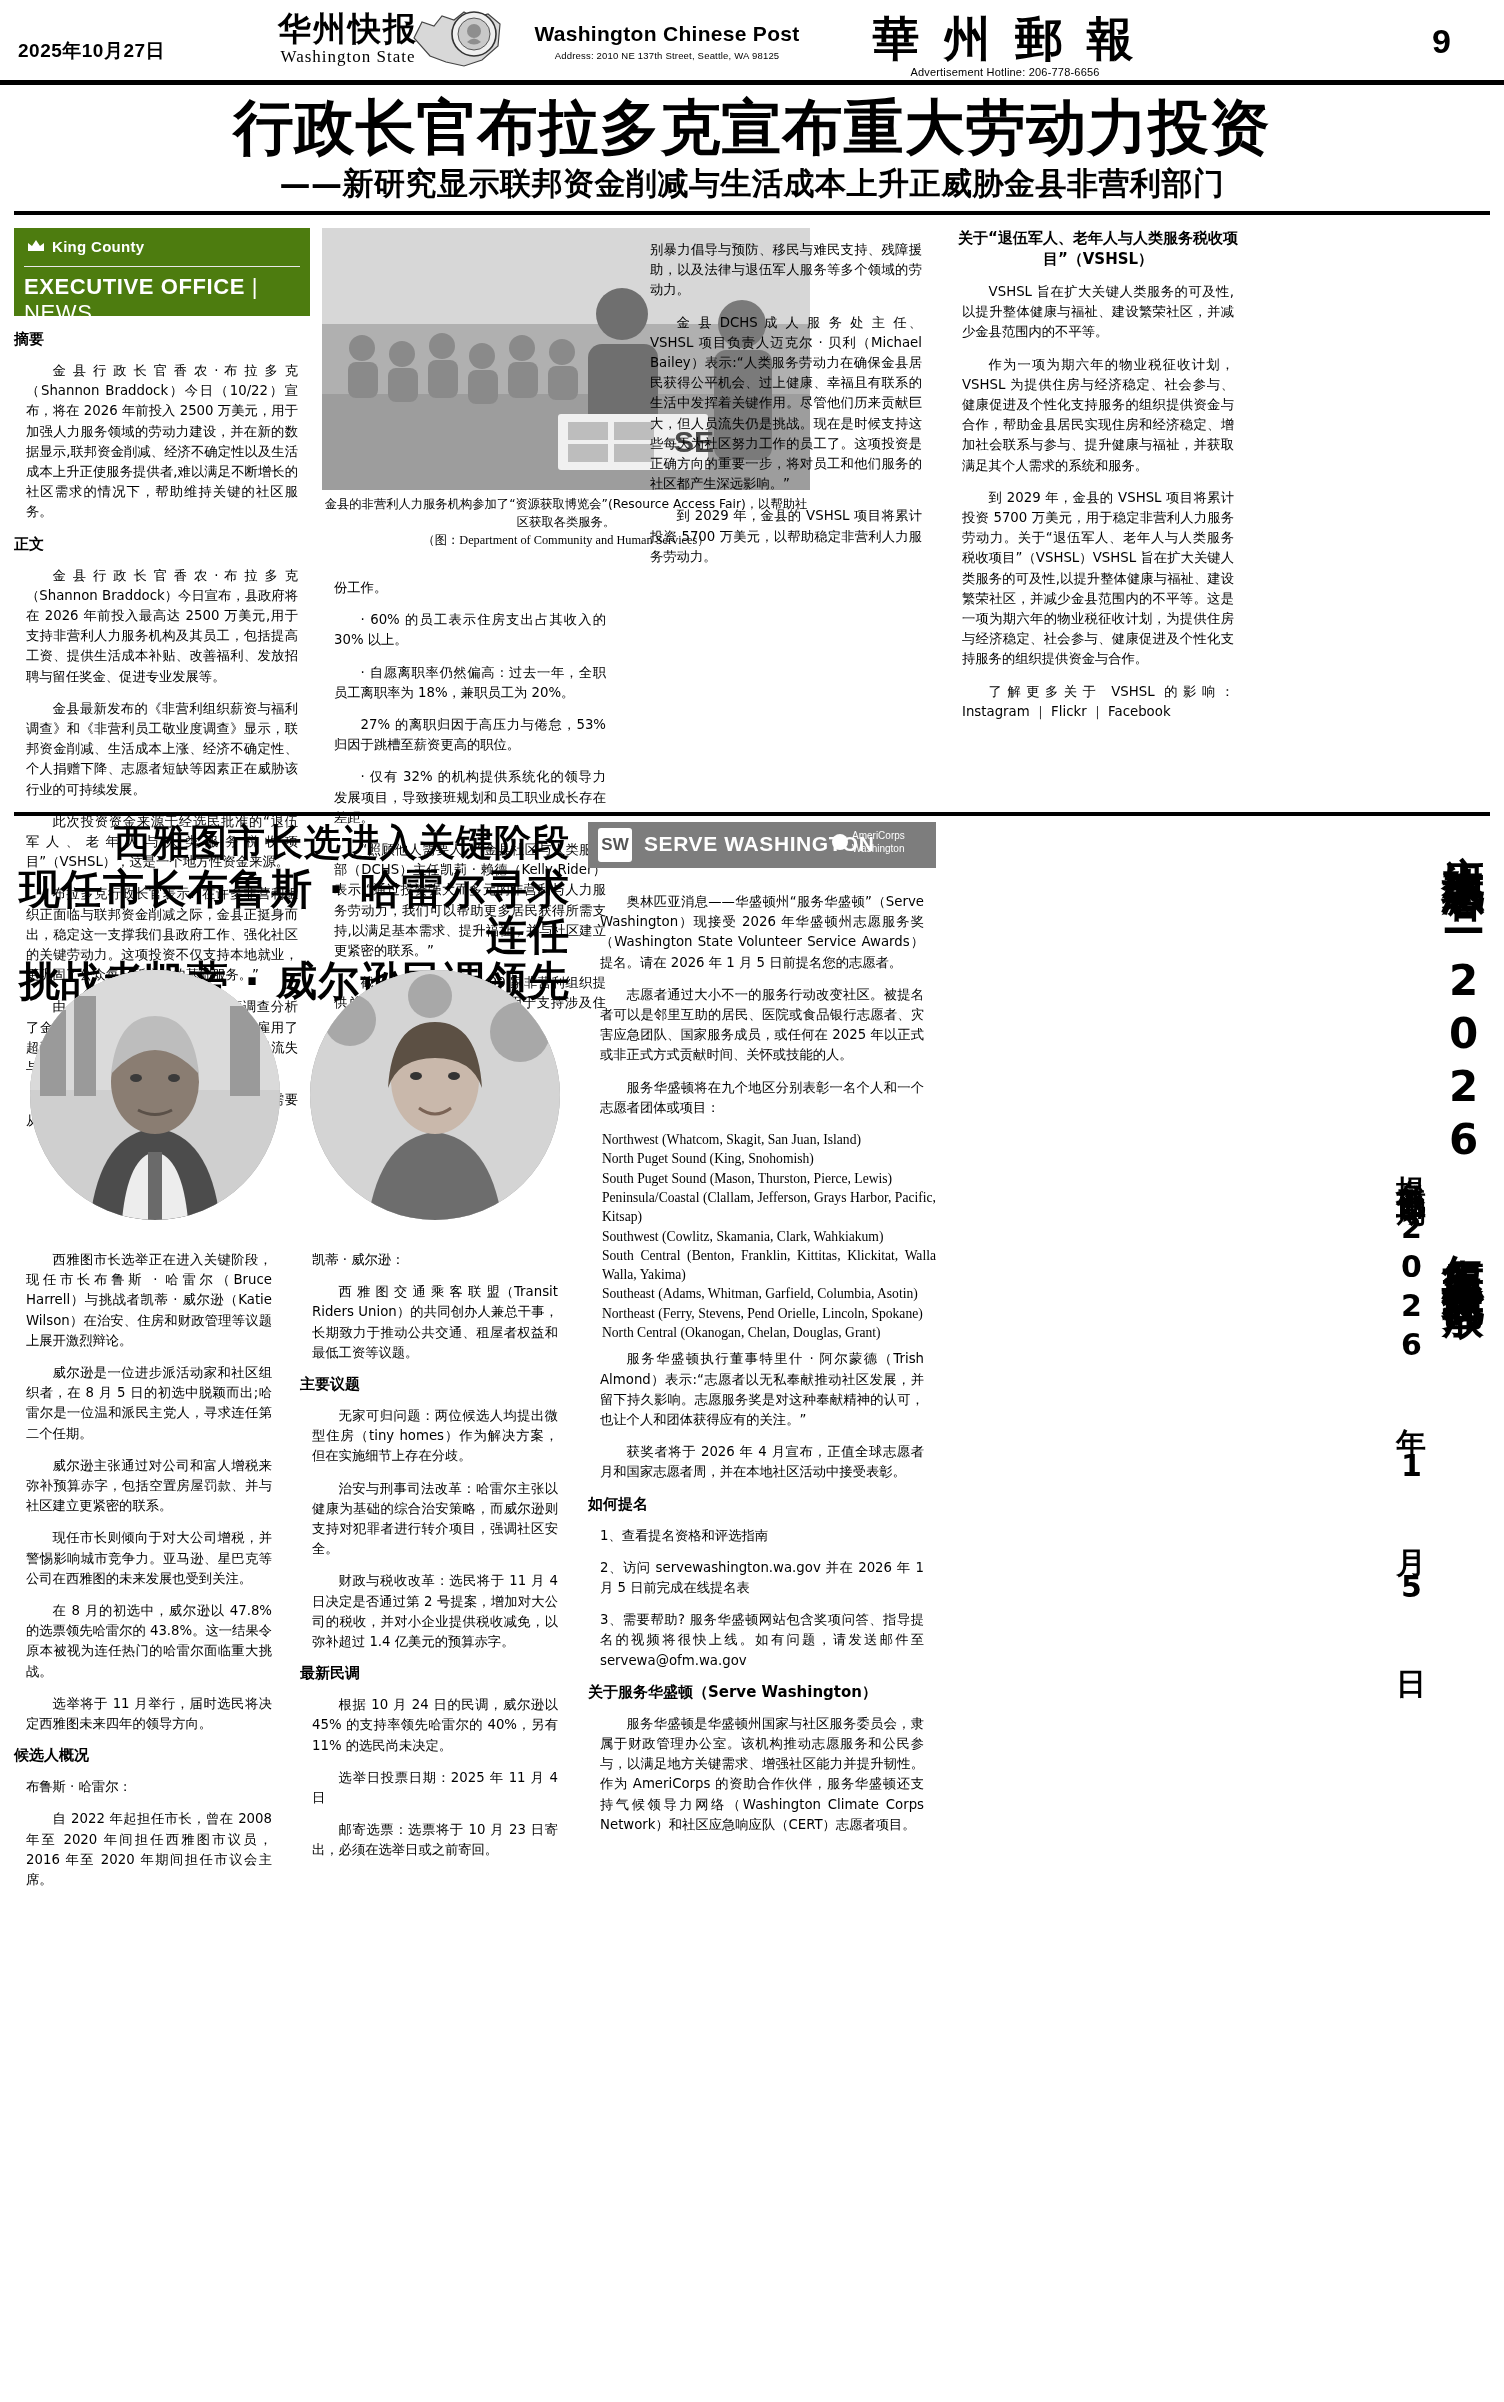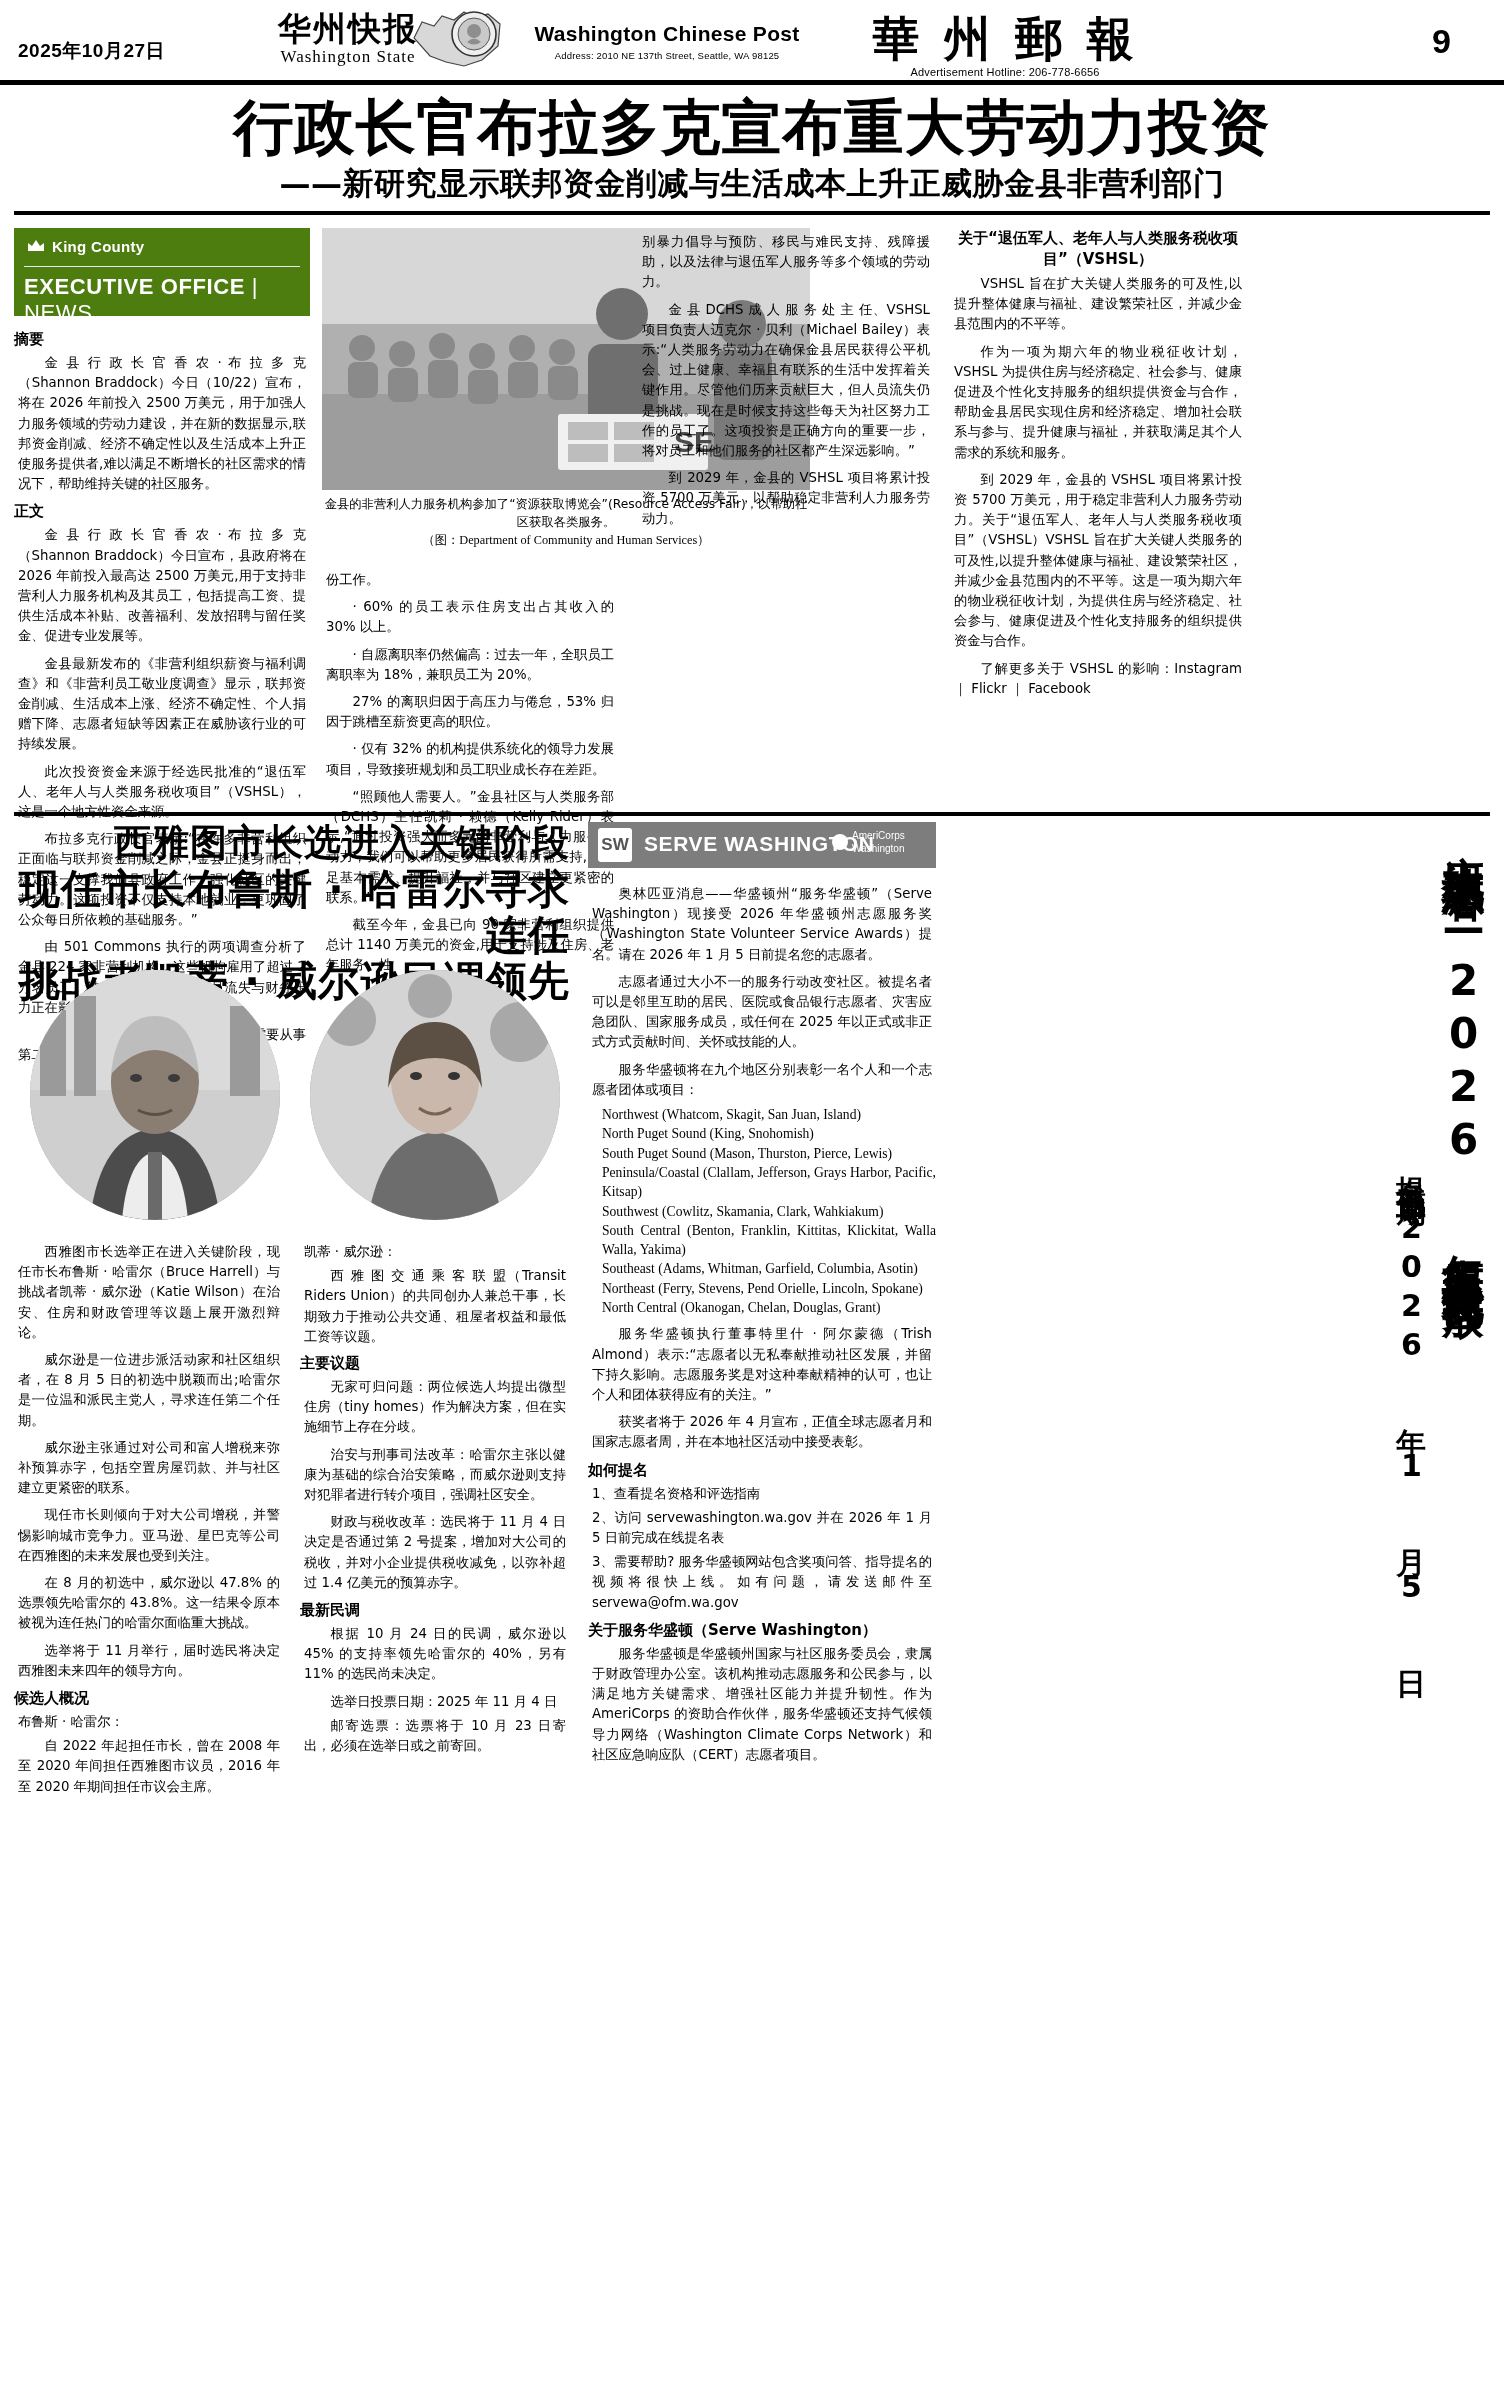--- a/index.html
+++ b/index.html
@@ -34,21 +34,21 @@
   .kc-crown{position:absolute;left:12px;top:8px;width:20px;height:20px;}
   .kc-rule{position:absolute;left:10px;top:38px;width:276px;height:1px;background:#e9e9e9;}
   .kc-eo{position:absolute;left:10px;top:46px;font-family:"Liberation Sans",sans-serif;font-size:22px;font-weight:bold;letter-spacing:.6px;}
   .kc-news{font-weight:normal;}
 
   .colA{position:absolute;left:14px;top:330px;width:296px;}
   .colC{position:absolute;left:638px;top:228px;width:296px;}
   .colD{position:absolute;left:950px;top:228px;width:296px;}
 
   .secttl{font-family:"DejaVu Sans",sans-serif;font-weight:bold;font-size:15px;margin:0 0 4px 0;}
-  p.cn{font-family:"DejaVu Sans",sans-serif;font-size:13.3px;line-height:1.52;margin:4px;text-align:justify;text-indent:2em;}
+  p.cn{font-family:"DejaVu Sans",sans-serif;font-size:13.3px;line-height:1.52;margin:12px;text-align:justify;text-indent:2em;}
   p.cn.ni{text-indent:0;}
   p.cn.sp{margin-top:7px;}
 
   .photo{position:absolute;left:322px;top:228px;width:488px;height:262px;background:#14b8a6;overflow:hidden;}
   .cap{position:absolute;left:322px;top:496px;width:488px;font-family:"DejaVu Sans",sans-serif;font-size:12.3px;line-height:1.45;text-align:center;}
   .cap .en{font-family:"Liberation Serif",serif;}
   .colB{position:absolute;left:322px;top:566px;width:296px;}
 
   
   .midrule{position:absolute;left:14px;top:812px;width:1476px;height:4px;background:#000;}

